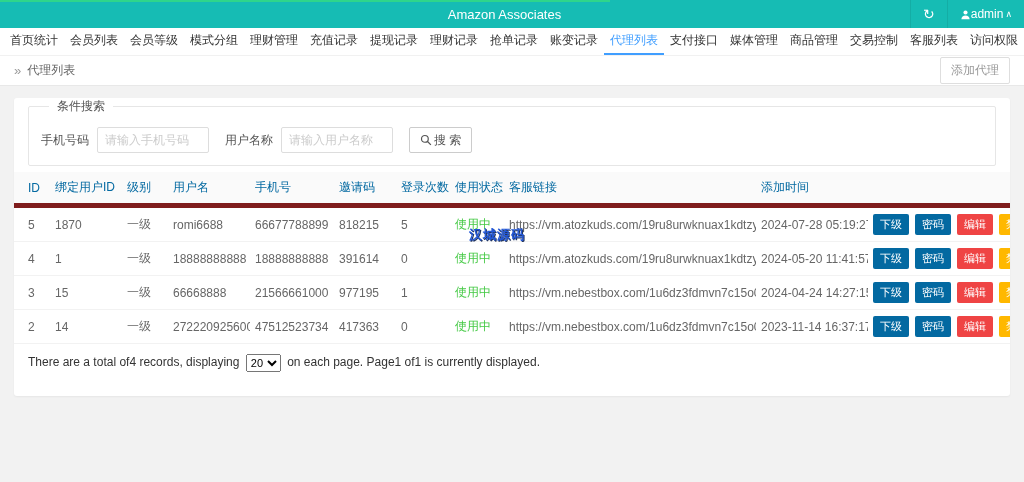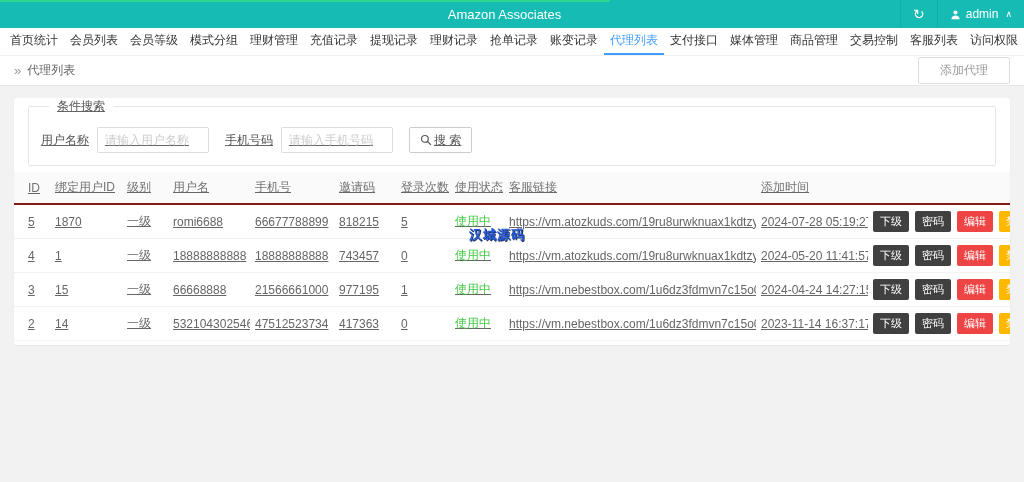--- a/index.html
+++ b/index.html
@@ -6,55 +6,55 @@
   html,body { width:1024px; height:482px; overflow:hidden; }
   body { font-family:"Liberation Sans","DejaVu Sans",sans-serif; font-size:12px; background:#f2f2f2; color:#666; position:relative; }
 
   
   .topbar { position:relative; height:28px; background:#16bcb4; display:flex; align-items:center; }
   .progress-strip { position:absolute; top:0; left:0; width:610px; height:2px; background:#2fd58b; }
   .topbar-title { position:absolute; left:0; right:15px; text-align:center; color:#fff; font-size:13px; }
   .topbar-right { margin-left:auto; display:flex; align-items:stretch; height:100%; position:relative; z-index:2; }
   .topbar-btn { display:flex; align-items:center; justify-content:center; color:#fff; padding:0 12px; border-left:1px solid rgba(0,0,0,0.08); cursor:pointer; font-size:12px; }
   .refresh-glyph { font-size:14px; line-height:1; }
-  .user-btn { gap:5px; }
+  .user-btn { }
   .caret { font-size:9px; margin-left:2px; }
 
   
   .nav { background:#fff; height:28px; display:flex; align-items:stretch; padding-left:4px; border-bottom:1px solid #f1f1f1; }
   .nav-item { display:flex; align-items:center; padding:0 6px; color:#333; cursor:pointer; text-decoration:none; border-bottom:2px solid transparent; white-space:nowrap; }
   .nav-item.active { color:#409eff; border-bottom-color:#409eff; }
 
   
   .crumb-bar { background:#fff; height:30px; display:flex; align-items:center; padding:0 14px; border-bottom:1px solid #e8e8e8; }
   .crumb-arrow { color:#999; margin-right:6px; font-size:13px; }
   .crumb-label { color:#666; }
-  .add-agent-btn { margin-left:auto; background:#fff; border:1px solid #dedede; border-radius:2px; color:#999; font-size:12px; padding:4px 21px; cursor:pointer; }
-
-  
-  .card { margin:10px 14px 0 14px; width:996px; background:#fff; border-radius:3px; box-shadow:0 1px 2px rgba(0,0,0,0.05); padding-bottom:4px;text-decoration:underline; }
+  .add-agent-btn { margin-left:auto; background:#fff; border:1px solid #dedede; border-radius:2px; color:#999; font-size:12px; padding:4px 10px; cursor:pointer; }
+
+  
+  .card { margin:10px 14px 0 14px; width:996px; background:#fff; border-radius:3px; box-shadow:0 1px 2px rgba(0,0,0,0.05); padding-bottom:16px; }
 
   
   .search-fieldset { margin:12px 14px 6px 14px; border:1px solid #e6e6e6; border-radius:2px; padding:8px 12px 12px 12px; }
   .search-fieldset legend { font-size:12px; color:#555; padding:0 8px; margin-left:8px; }
   .search-row { display:flex; align-items:center; margin-top:4px; }
   .field-group { display:flex; align-items:center; margin-right:16px; }
   .field-label { color:#555; margin-right:8px; white-space:nowrap; }
   .text-input { width:112px; height:26px; border:1px solid #ddd; border-radius:2px; padding:0 7px; font-size:12px; color:#666; font-family:inherit; }
   .text-input::placeholder { color:#ccc; }
   .search-btn { display:flex; align-items:center; gap:2px; height:26px; padding:0 10px; background:#fff; border:1px solid #ccc; border-radius:2px; color:#555; font-size:12px; cursor:pointer; font-family:inherit; }
 
   
   table { width:100%; border-collapse:collapse; table-layout:fixed; font-size:12px; margin-top:4px; }
-  thead th { background:#fafafa; color:#737373; font-weight:normal; text-align:left; padding:7px 5px; border-bottom:2px solid #7f1d1d; white-space:nowrap; overflow:hidden; }
+  thead th { background:#fafafa; color:#0369a1; font-weight:normal; text-align:left; padding:7px 5px; border-bottom:5px solid #7f1d1d; white-space:nowrap; overflow:hidden; }
   tbody td { color:#666; padding:6px 5px; border-bottom:1px solid #f2f2f2; white-space:nowrap; overflow:hidden; }
   th:first-child, td:first-child { padding-left:14px; }
   .status-green { color:#44c944; }
   .act-btn { border:none; border-radius:2px; color:#fff; font-size:11px; padding:3px 7px; margin-right:6px; cursor:pointer; font-family:inherit; }
-  .btn-blue { background:#404040; }
+  .btn-blue { background:#0369a1; }
   .btn-green { background:#ef4444; }
   .btn-orange { background:#ffb800; }
 
   
   .pager { padding:10px 14px 8px 14px; color:#333; font-size:12px; }
   .pager select { font-size:11px; margin:0 3px; height:18px; vertical-align:middle; }
 
   
   .watermark { position:absolute; left:469px; top:226px; font-size:13px; font-weight:bold; color:#2156d6; text-shadow:1px 1px 0 #23355c; letter-spacing:1px; z-index:5; pointer-events:none; }
 </style>
@@ -106,26 +106,26 @@
   <span class="crumb-label">代理列表</span>
   <button class="add-agent-btn">添加代理</button>
 </div>
 
 <div class="card">
 
   <fieldset class="search-fieldset">
     <legend>条件搜索</legend>
     <div class="search-row">
       <div class="field-group">
+        <span class="field-label">手机号码</span>
+        <input class="text-input" type="text" placeholder="请输入手机号码" style="">
+      </div>
+      <div class="field-group">
         <span class="field-label">用户名称</span>
         <input class="text-input" type="text" placeholder="请输入用户名称" style="">
-      </div>
-      <div class="field-group">
-        <span class="field-label">手机号码</span>
-        <input class="text-input" type="text" placeholder="请输入手机号码" style="">
       </div>
       <button class="search-btn">
         <span style="display:inline-flex;">
           <svg width="12" height="12" viewBox="0 0 16 16" fill="none" stroke="#555" stroke-width="1.6">
               <circle cx="6.5" cy="6.5" r="4.5"></circle>
               <line x1="10" y1="10" x2="14.5" y2="14.5"></line>
             </svg>
         </span>
         <span>搜 索</span>
       </button>
@@ -174,21 +174,21 @@
           <td>https://vm.atozkuds.com/19ru8urwknuax1kdtzyuf2a0bx</td>
           <td>2024-07-28 05:19:27</td>
           <td><button class="act-btn btn-blue">下级</button><button class="act-btn btn-blue">密码</button><button class="act-btn btn-green">编辑</button><button class="act-btn btn-orange">禁用</button></td>
         </tr>
         <tr>
           <td>4</td>
           <td>1</td>
           <td>一级</td>
           <td>18888888888</td>
           <td>18888888888</td>
-          <td>743457</td>
+          <td>391614</td>
           <td>0</td>
           <td class="status-green">使用中</td>
           <td>https://vm.atozkuds.com/19ru8urwknuax1kdtzyuf2a0bx</td>
           <td>2024-05-20 11:41:57</td>
           <td><button class="act-btn btn-blue">下级</button><button class="act-btn btn-blue">密码</button><button class="act-btn btn-green">编辑</button><button class="act-btn btn-orange">禁用</button></td>
         </tr>
         <tr>
           <td>3</td>
           <td>15</td>
           <td>一级</td>
@@ -198,27 +198,32 @@
           <td>1</td>
           <td class="status-green">使用中</td>
           <td>https://vm.nebestbox.com/1u6dz3fdmvn7c15o0e6xfz4b6o</td>
           <td>2024-04-24 14:27:15</td>
           <td><button class="act-btn btn-blue">下级</button><button class="act-btn btn-blue">密码</button><button class="act-btn btn-green">编辑</button><button class="act-btn btn-orange">禁用</button></td>
         </tr>
         <tr>
           <td>2</td>
           <td>14</td>
           <td>一级</td>
-          <td>532104302546</td>
+          <td>272220925600</td>
           <td>47512523734</td>
           <td>417363</td>
           <td>0</td>
           <td class="status-green">使用中</td>
           <td>https://vm.nebestbox.com/1u6dz3fdmvn7c15o0e6xfz4b6o</td>
           <td>2023-11-14 16:37:17</td>
           <td><button class="act-btn btn-blue">下级</button><button class="act-btn btn-blue">密码</button><button class="act-btn btn-green">编辑</button><button class="act-btn btn-orange">禁用</button></td>
         </tr>
       </tbody>
   </table>
 
+  <div class="pager">
+    <span>There are a total of4 records, displaying</span>
+    <select id="page-size-select"><option>20</option></select>
+    <span>on each page. Page1 of1 is currently displayed.</span>
+  </div>
 </div>
 
 <div class="watermark">汉城源码</div>
 
 </body></html>

